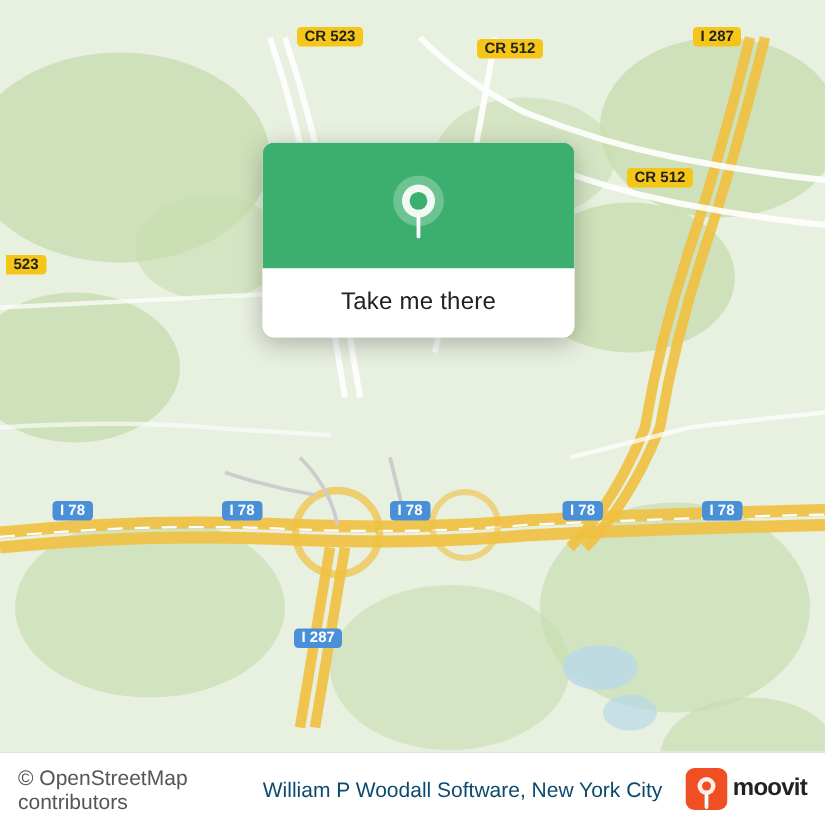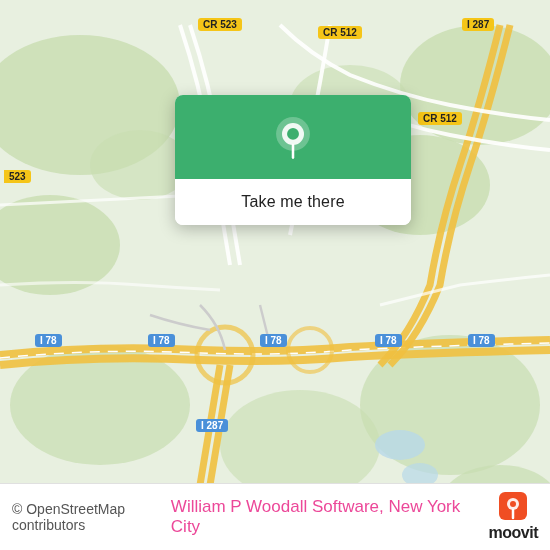--- a/index.html
+++ b/index.html
@@ -24,21 +24,21 @@
       position: absolute;
       top: 0; left: 0;
       width: 100%; height: 100%;
     }
 
     
     #popup-card {
       position: absolute;
       top: 95px;
       left: 175px;
-      width: 236px;
+      width: 208px;
       background: white;
       border-radius: 8px;
       box-shadow: 0 4px 16px rgba(0,0,0,0.25);
       display: flex;
       flex-direction: column;
       align-items: flex-start;
       overflow: hidden;
       z-index: 10;
     }
 
@@ -84,32 +84,31 @@
       min-height: 48px;
     }
 
     #copyright-text {
       font-size: 14px;
       color: #555;
       flex: 1;
     }
 
     #location-label {
-      font-size: 17px;
-      color: #ec4899;
+      font-size: 14px;
+      color: #0c4a6e;
       font-weight: 500;
       flex: 2;
-      text-align: left;
+      text-align: center;
     }
 
     #moovit-logo {
       display: flex;
       align-items: center;
       gap: 4px;
-      flex-direction: column;
     }
 
     #moovit-icon {
       width: 28px;
       height: 28px;
     }
 
     #moovit-text {
       font-size: 16px;
       font-weight: bold;

